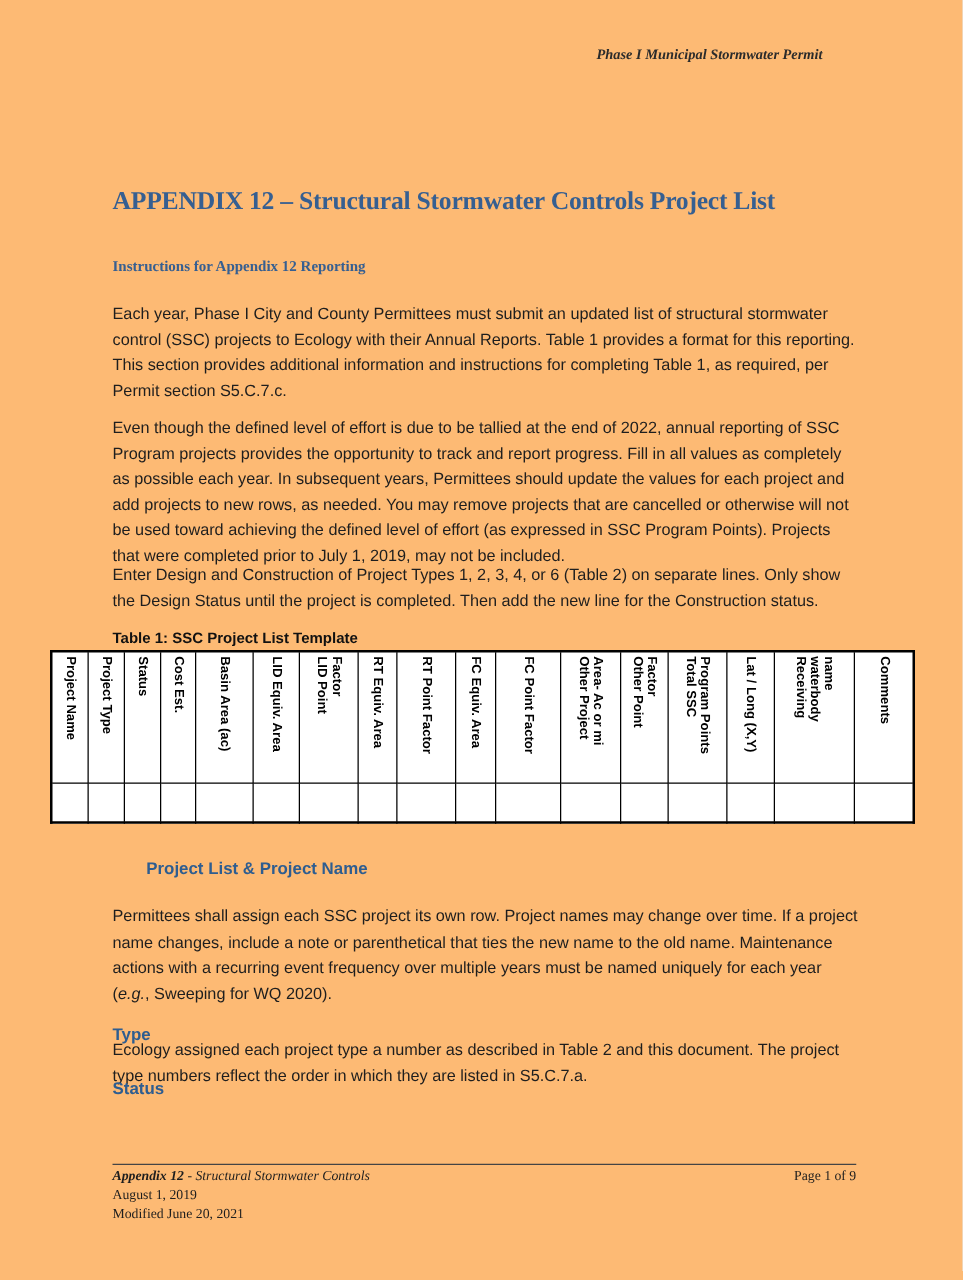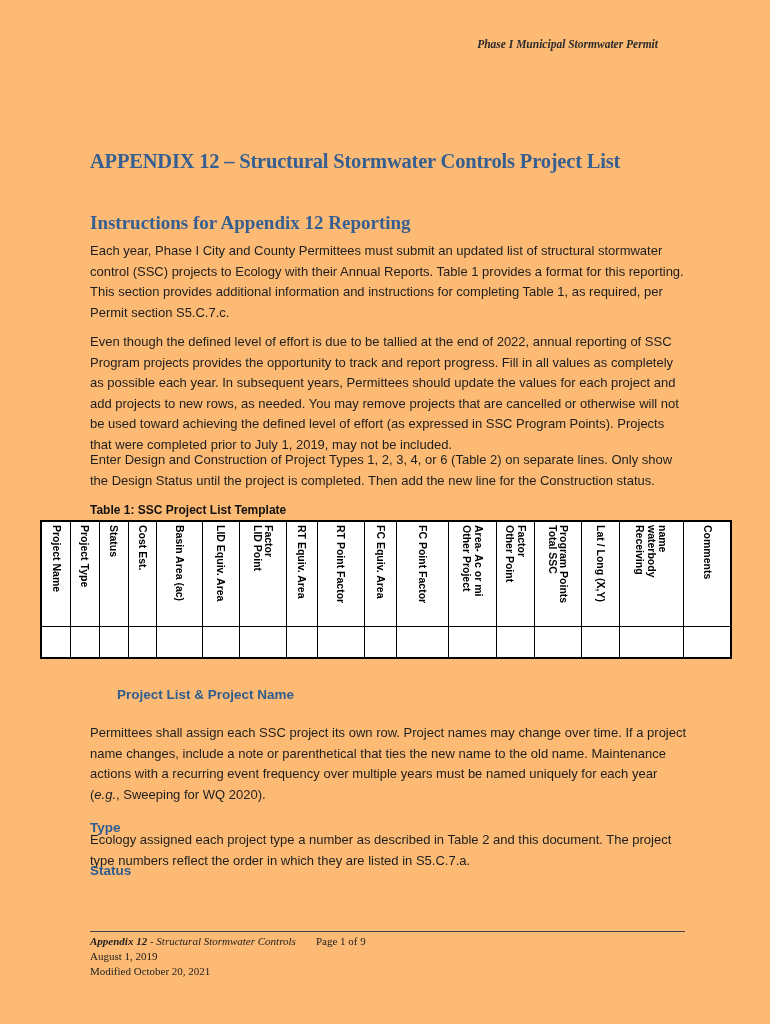--- a/index.html
+++ b/index.html
@@ -35,21 +35,21 @@
     color: #365F91;
     white-space: nowrap;
     letter-spacing: -0.2px;
   }
   .instructions-heading {
     position: absolute;
     left: 90px;
     top: 196px;
     font-family: "Liberation Serif", serif;
     font-weight: bold;
-    font-size: 19px;
+    font-size: 12px;
     color: #365F91;
   }
   .body-par {
     position: absolute;
     left: 90px;
     width: 598px;
     font-size: 13px;
     line-height: 20.5px;
     color: #1e1e1e;
   }
@@ -111,21 +111,21 @@
     left: 90px;
     top: 931px;
     width: 595px;
     border-top: 1.5px solid #444;
     padding-top: 2px;
     font-family: "Liberation Serif", serif;
     font-size: 11px;
     line-height: 15px;
     color: #1e1e1e;
   }
-  .footer-row1 { display: flex; justify-content: flex-start; gap: 20px; }
+  .footer-row1 { display: flex; justify-content: space-between; gap: 20px; }
   .footer-doc-label { font-weight: bold; font-style: italic; }
   .footer-doc-rest { font-style: italic; }
 </style>
 </head>
 <body>
 
 <div class="page">
 
   <div class="doc-header">Phase I Municipal Stormwater Permit</div>
 
@@ -282,16 +282,16 @@
   <p class="body-par sp2">Ecology assigned each project type a number as described in Table 2 and this document. The project type numbers reflect the order in which they are listed in S5.C.7.a.</p>
 
   <div class="sub-heading sh3">Status</div>
 
   <div class="page-footer">
     <div class="footer-row1">
       <span><span class="footer-doc-label">Appendix 12</span><span class="footer-doc-rest"> - Structural Stormwater Controls</span></span>
       <span>Page 1 of 9</span>
     </div>
     <div>August 1, 2019</div>
-    <div>Modified October 20, 2021</div>
+    <div>Modified June 20, 2021</div>
   </div>
 
 </div>
 
 </body></html>

